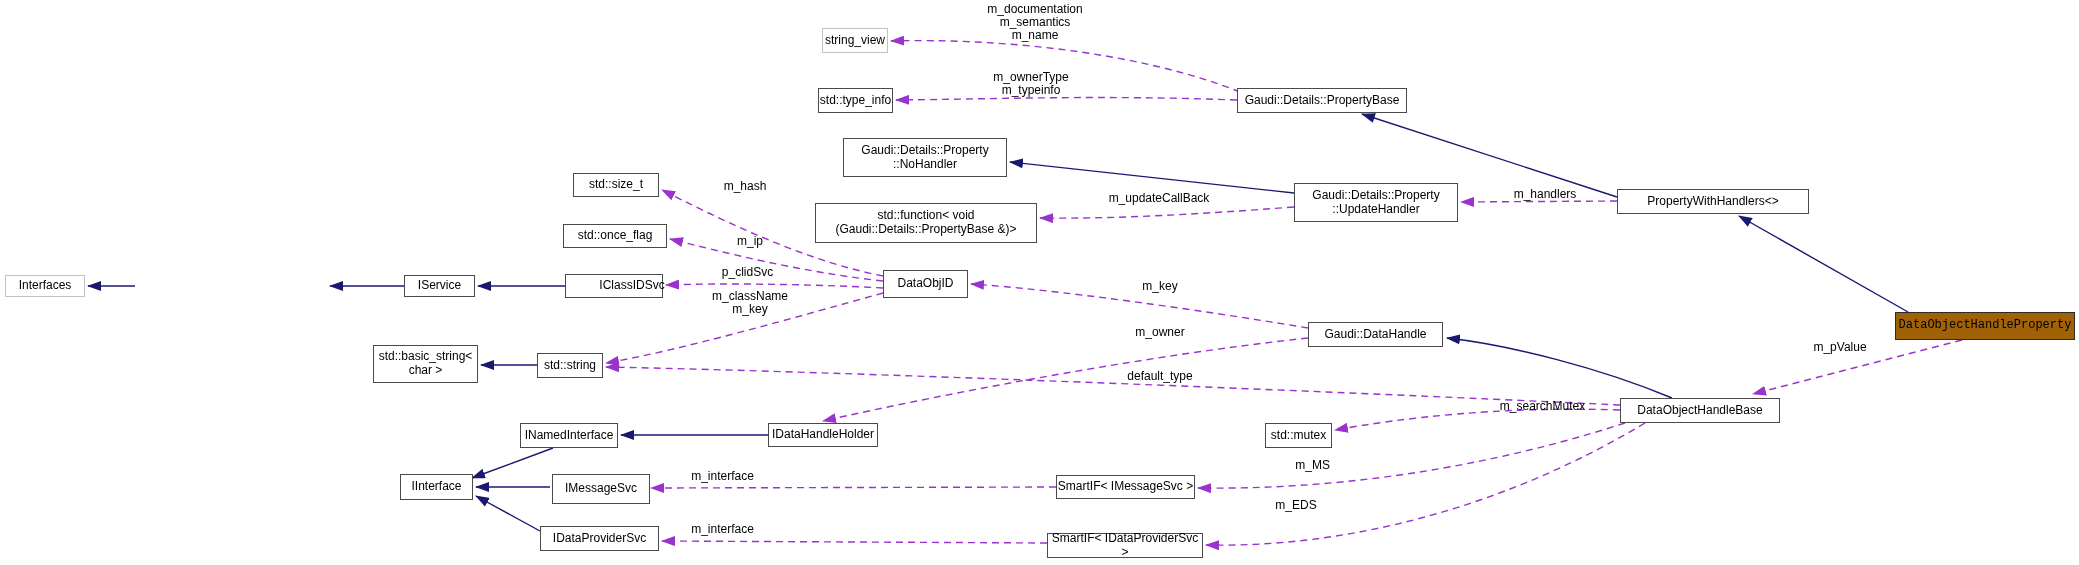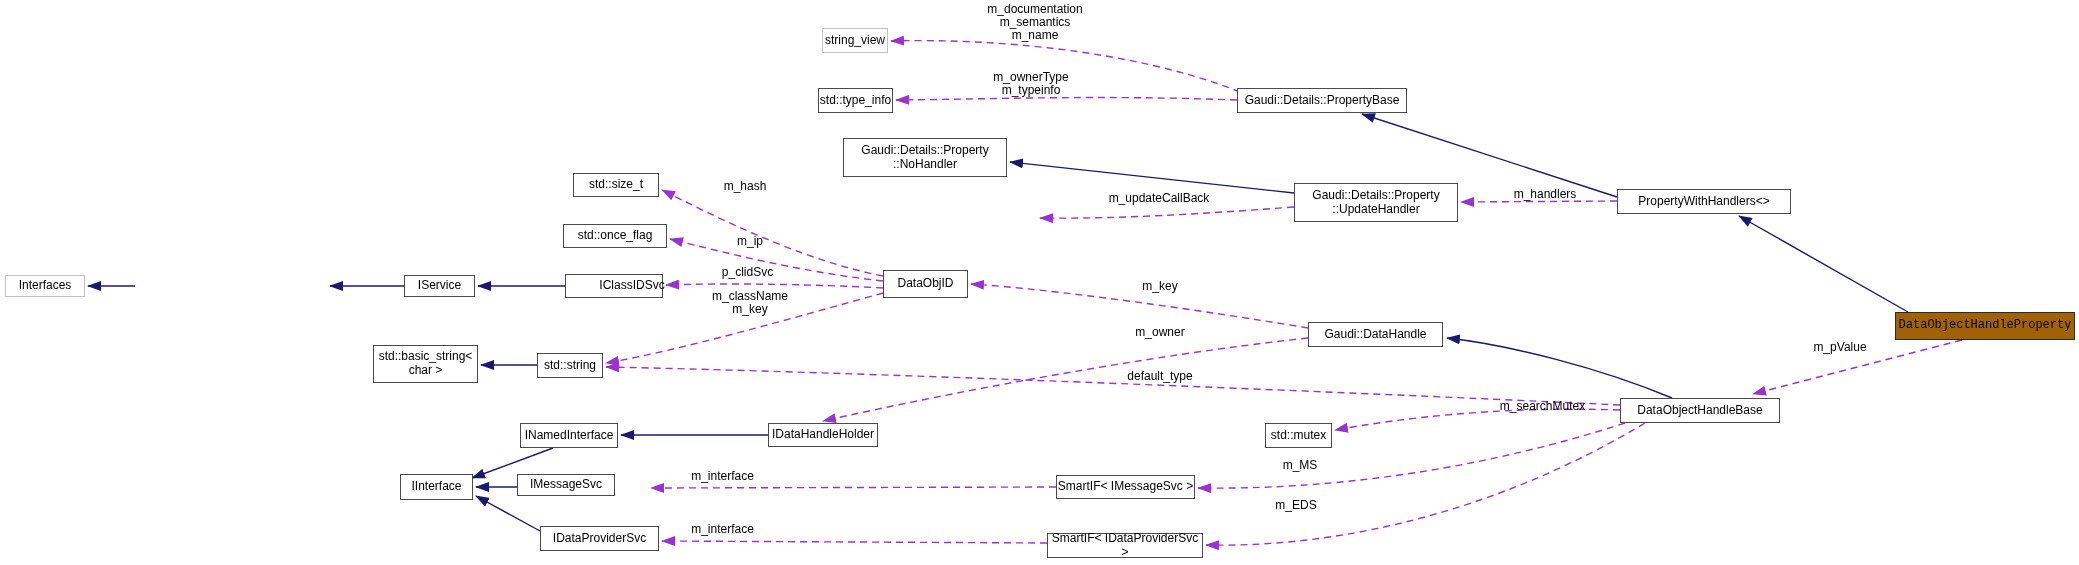--- a/index.html
+++ b/index.html
@@ -84,55 +84,57 @@
 
   <div class="node node--external" style="left:5px;top:275px;width:80px;height:22px;">Interfaces</div>
   <div class="node" style="left:404px;top:275px;width:71px;height:22px;">IService</div>
   <div class="node" style="left:565px;top:274px;width:98px;height:24px;padding-left:36px;">IClassIDSvc</div>
   <div class="node node--external" style="left:822px;top:28px;width:66px;height:25px;">string_view</div>
   <div class="node" style="left:818px;top:88px;width:75px;height:25px;">std::type_info</div>
   <div class="node" style="left:1237px;top:88px;width:170px;height:25px;">Gaudi::Details::PropertyBase</div>
   <div class="node" style="left:843px;top:138px;width:164px;height:39px;">Gaudi::Details::Property
 ::NoHandler</div>
   <div class="node" style="left:573px;top:173px;width:86px;height:24px;">std::size_t</div>
+  <div class="node" style="left:815px;top:203px;width:222px;height:40px;">std::function&lt; void
+(Gaudi::Details::PropertyBase &amp;)&gt;</div>
   <div class="node" style="left:1294px;top:183px;width:164px;height:39px;">Gaudi::Details::Property
 ::UpdateHandler</div>
-  <div class="node" style="left:1617px;top:189px;width:174px;height:25px;">PropertyWithHandlers&lt;&gt;</div>
+  <div class="node" style="left:1617px;top:189px;width:192px;height:25px;">PropertyWithHandlers&lt;&gt;</div>
   <div class="node" style="left:563px;top:224px;width:104px;height:24px;">std::once_flag</div>
   <div class="node" style="left:883px;top:270px;width:85px;height:28px;">DataObjID</div>
   <div class="node node--current" style="left:1895px;top:312px;width:180px;height:28px;">DataObjectHandleProperty</div>
   <div class="node" style="left:1308px;top:322px;width:135px;height:25px;">Gaudi::DataHandle</div>
   <div class="node" style="left:373px;top:345px;width:105px;height:38px;">std::basic_string&lt;
 char &gt;</div>
   <div class="node" style="left:537px;top:353px;width:66px;height:25px;">std::string</div>
   <div class="node" style="left:1620px;top:398px;width:160px;height:25px;">DataObjectHandleBase</div>
   <div class="node" style="left:520px;top:423px;width:98px;height:25px;">INamedInterface</div>
   <div class="node" style="left:768px;top:423px;width:110px;height:24px;">IDataHandleHolder</div>
   <div class="node" style="left:1265px;top:423px;width:67px;height:25px;">std::mutex</div>
   <div class="node" style="left:400px;top:474px;width:73px;height:26px;">IInterface</div>
-  <div class="node" style="left:517px;top:474px;width:98px;height:22px;">IMessageSvc</div>
+  <div class="node" style="left:552px;top:474px;width:98px;height:30px;">IMessageSvc</div>
   <div class="node" style="left:1056px;top:475px;width:139px;height:24px;">SmartIF&lt; IMessageSvc &gt;</div>
   <div class="node" style="left:540px;top:526px;width:119px;height:25px;">IDataProviderSvc</div>
   <div class="node" style="left:1047px;top:533px;width:156px;height:25px;">SmartIF&lt; IDataProviderSvc &gt;</div>
 
   <div class="edge-label" style="left:975px;top:3px;width:120px;">m_documentation
 m_semantics
 m_name</div>
   <div class="edge-label" style="left:975px;top:71px;width:112px;">m_ownerType
 m_typeinfo</div>
   <div class="edge-label" style="left:1505px;top:188px;width:80px;">m_handlers</div>
   <div class="edge-label" style="left:1098px;top:192px;width:122px;">m_updateCallBack</div>
   <div class="edge-label" style="left:710px;top:180px;width:70px;">m_hash</div>
   <div class="edge-label" style="left:720px;top:235px;width:60px;text-align:center;">m_ip</div>
   <div class="edge-label" style="left:705px;top:266px;width:85px;">p_clidSvc</div>
   <div class="edge-label" style="left:700px;top:290px;width:100px;">m_className
 m_key</div>
   <div class="edge-label" style="left:1125px;top:280px;width:70px;">m_key</div>
   <div class="edge-label" style="left:1120px;top:326px;width:80px;">m_owner</div>
   <div class="edge-label" style="left:1115px;top:370px;width:90px;">default_type</div>
   <div class="edge-label" style="left:1485px;top:400px;width:115px;">m_searchMutex</div>
-  <div class="edge-label" style="left:1270px;top:459px;width:60px;">m_MS</div>
+  <div class="edge-label" style="left:1270px;top:459px;width:60px;text-align:right;">m_MS</div>
   <div class="edge-label" style="left:1266px;top:499px;width:60px;">m_EDS</div>
   <div class="edge-label" style="left:680px;top:470px;width:85px;">m_interface</div>
   <div class="edge-label" style="left:680px;top:523px;width:85px;">m_interface</div>
   <div class="edge-label" style="left:1800px;top:341px;width:80px;">m_pValue</div>
 
 </div>
 
 </body></html>

